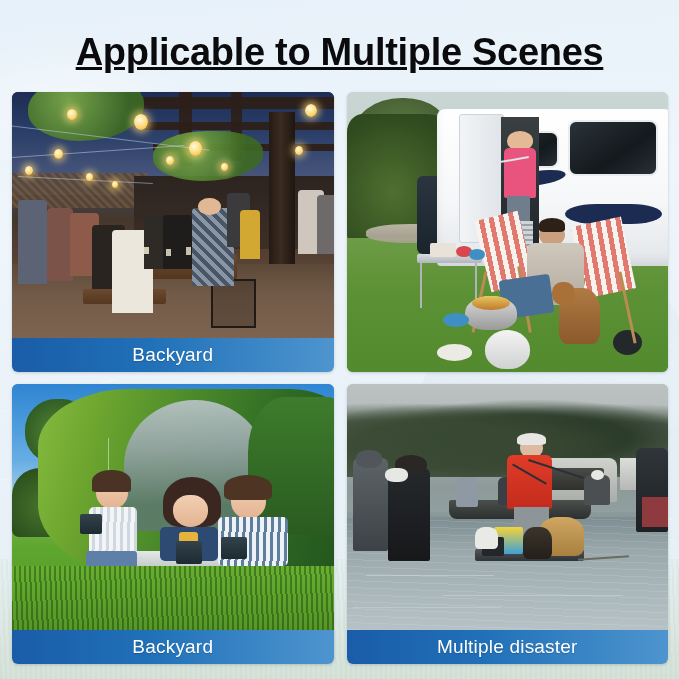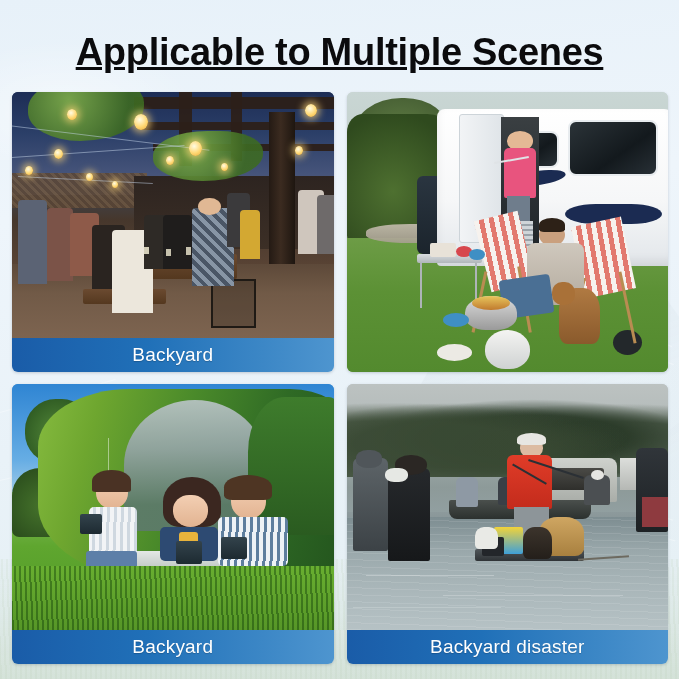--- a/index.html
+++ b/index.html
@@ -409,17 +409,17 @@
         <div class="sp" style="left:42%;bottom:30%;width:7%;height:8%;background:#23262a;border-radius:2px;"></div>
         <div class="sp dog" style="left:40%;bottom:33%;width:7%;height:9%;background:#e9eae6;"></div>
         <div class="sp dog" style="left:60%;bottom:30%;width:14%;height:16%;background:linear-gradient(to bottom,#cfa662,#a8803f);"></div>
         <div class="sp dog" style="left:55%;bottom:29%;width:9%;height:13%;background:linear-gradient(to bottom,#3c342c,#241f1a);"></div>
         <div class="sp" style="left:72%;bottom:29%;width:16%;height:2px;background:#6d6a60;transform:rotate(-4deg);"></div>
 
         <div class="sp" style="left:6%;bottom:22%;width:40%;height:1px;background:rgba(255,255,255,.28);"></div>
         <div class="sp" style="left:30%;bottom:14%;width:56%;height:1px;background:rgba(255,255,255,.22);"></div>
         <div class="sp" style="left:2%;bottom:9%;width:46%;height:1px;background:rgba(255,255,255,.18);"></div>
       </div>
-      <div class="caption">Backyard disaster</div>
+      <div class="caption">Multiple disaster</div>
     </div>
 
   </div>
 </div>
 
 </body></html>

